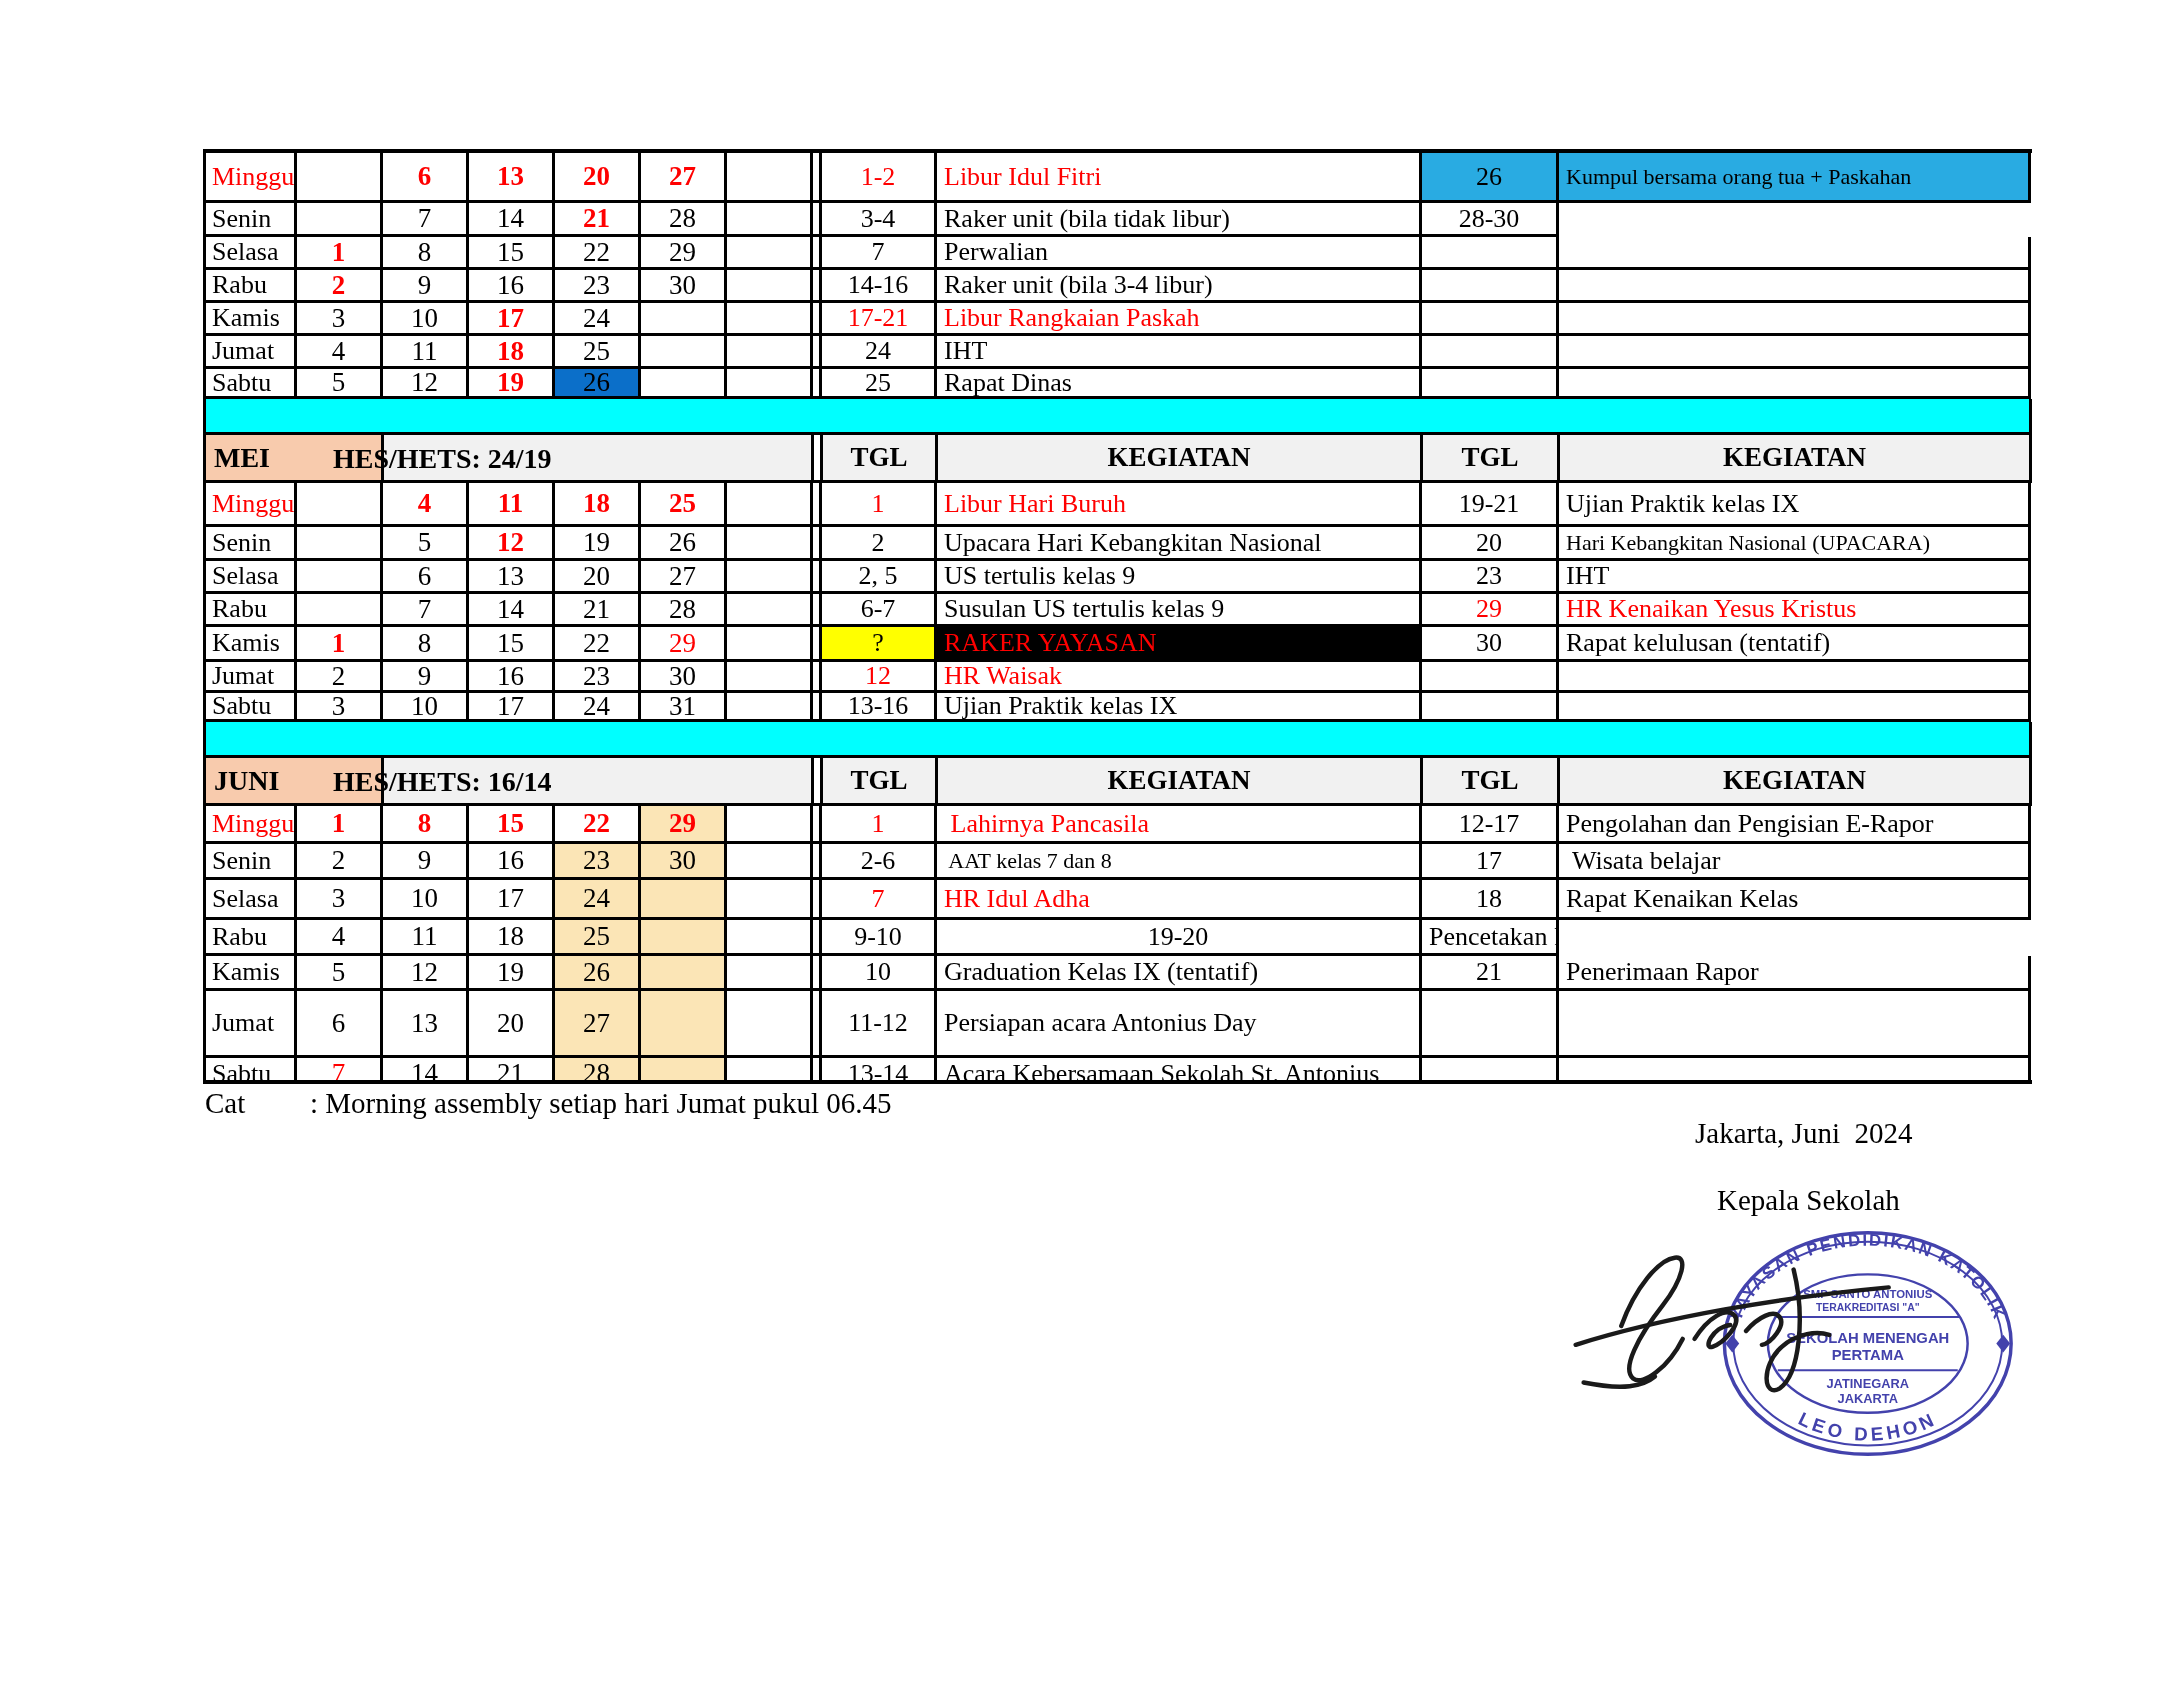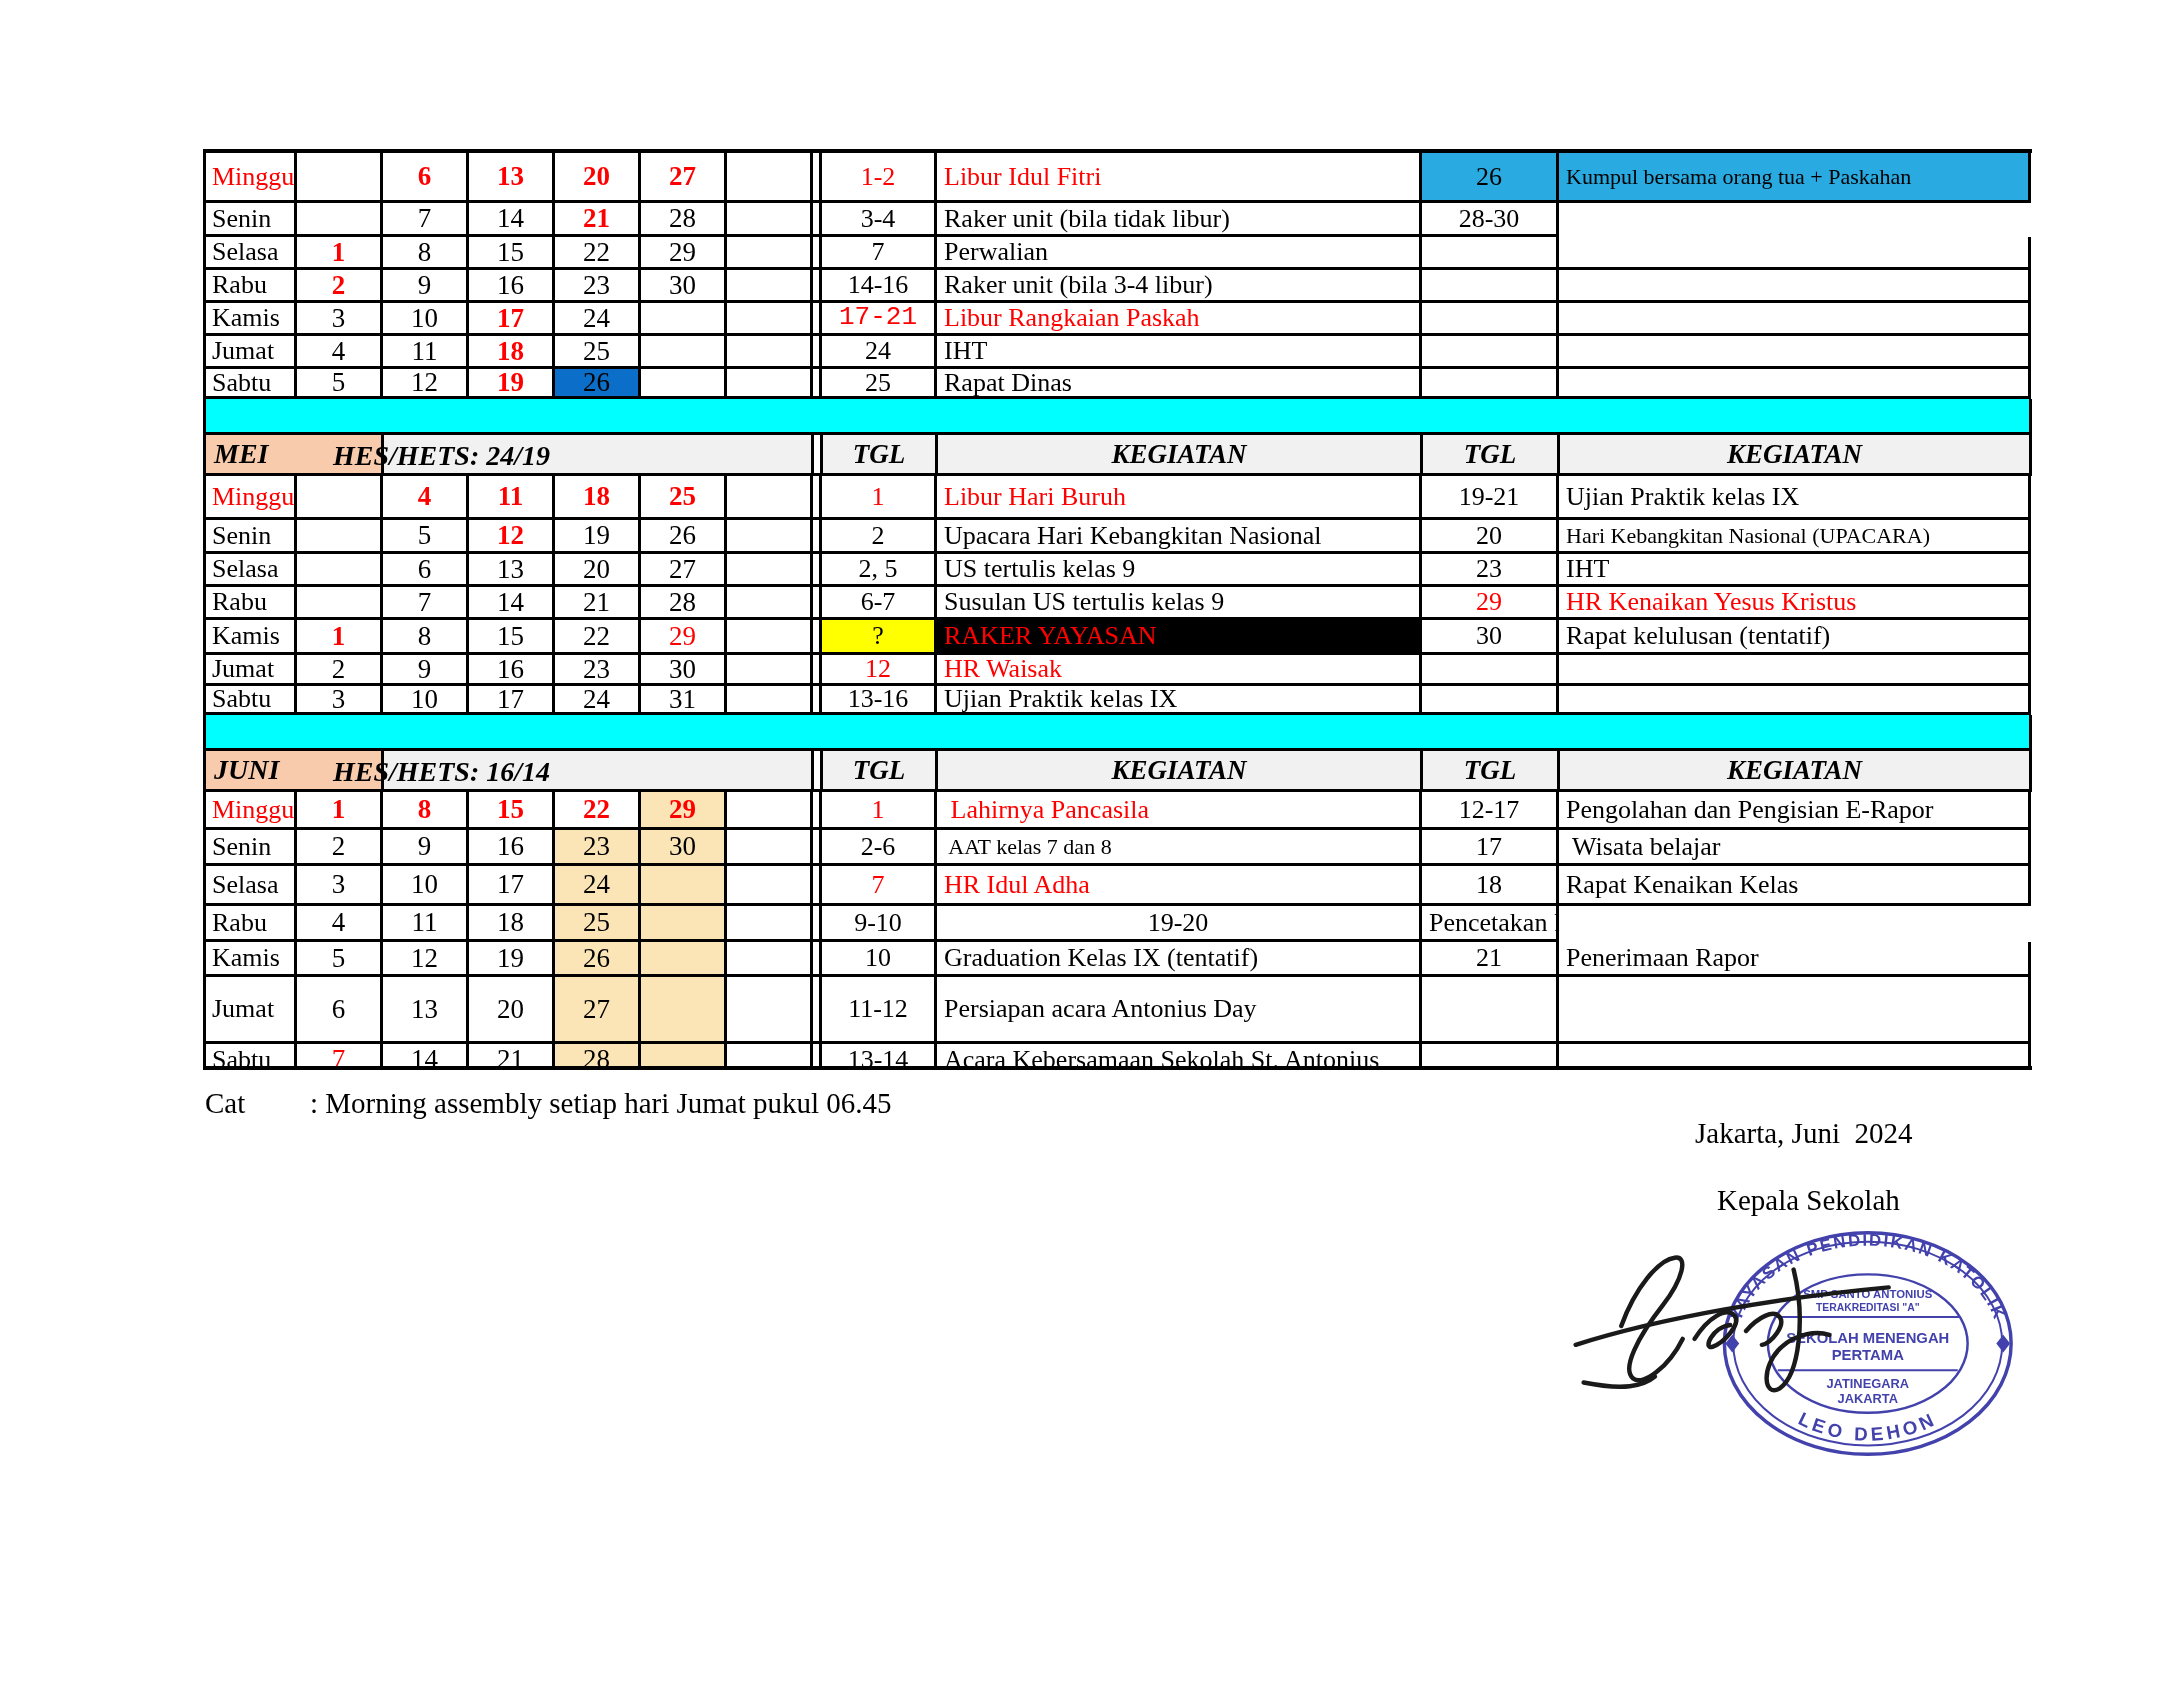--- a/index.html
+++ b/index.html
@@ -11,21 +11,21 @@
   .doc{position:absolute;inset:0;}
 
   
   .cal{
     position:absolute;left:203px;top:149px;width:1826px;
     border-left:3px solid #000;border-top:4px solid #000;border-bottom:4px solid #000;
     background:#fff;
   }
   .row,.hrow{display:grid;position:relative;}
   .row{grid-template-columns:91px 86px 86px 86px 86px 86px 86px 9px 115px 485px 137px 472px;}
-  .hrow{grid-template-columns:178px 430px 9px 115px 485px 137px 472px;height:41px;font-style:italic;}
+  .hrow{grid-template-columns:178px 430px 9px 115px 485px 137px 472px;height:48px;}
   .cell{
     border-right:3px solid #000;border-bottom:3px solid #000;
     display:flex;align-items:center;overflow:hidden;
     font-size:26px;line-height:1.05;box-sizing:border-box;background:#fff;
   }
   .date{justify-content:center;font-size:27px;}
   .day{padding-left:6px;}
   .tgl{justify-content:center;}
   .keg{padding-left:7px;white-space:pre;}
   .gap{background:#fff;}
@@ -215,21 +215,21 @@
         </div>
         <div class="cell date">
           <span></span>
         </div>
         <div class="cell date">
           <span></span>
         </div>
         <div class="cell gap">
           <span></span>
         </div>
-        <div class="cell tgl" style="color: rgb(255, 0, 0); font-family: Liberation Mono, monospace;">
+        <div class="cell tgl" style="color: rgb(255, 0, 0);">
           <span>17-21</span>
         </div>
         <div class="cell keg" style="color: rgb(255, 0, 0);"><span>Libur Rangkaian Paskah</span></div>
         <div class="cell tgl">
           <span></span>
         </div>
         <div class="cell keg"><span></span></div>
       </div>
       <div class="row" style="height: 33px;">
         <div class="cell day">

